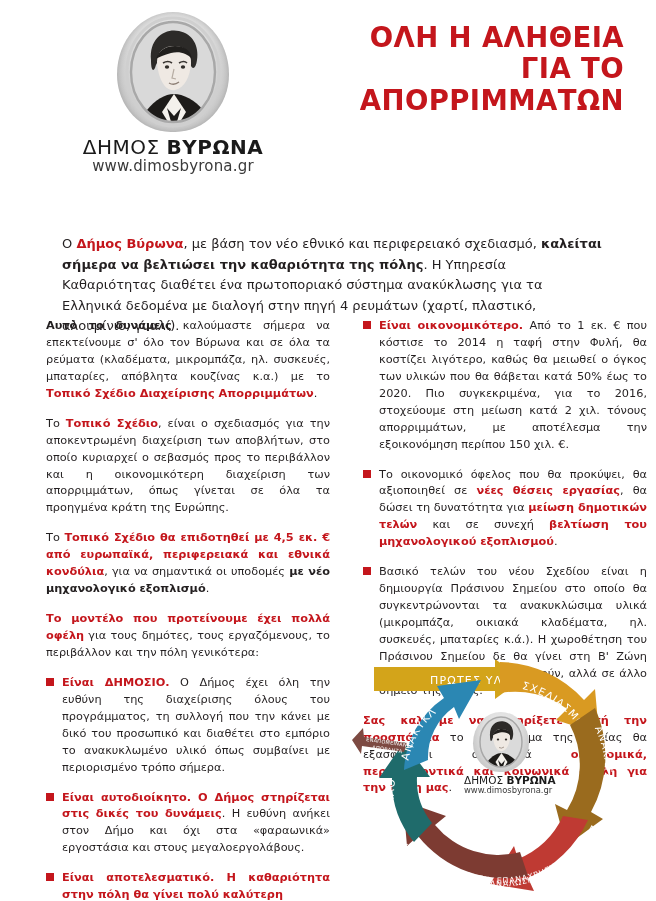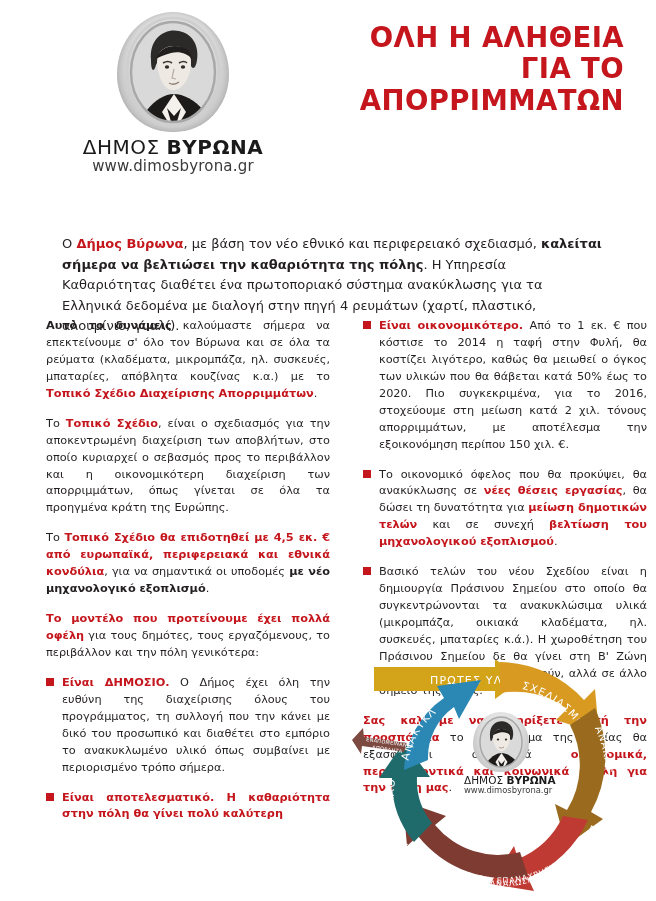--- a/index.html
+++ b/index.html
@@ -134,37 +134,41 @@
 
       <p class="para">
         <span class="red">Το μοντέλο που προτείνουμε έχει πολλά οφέλη</span><span> για τους δημότες, τους εργαζόμενους, το περιβάλλον και την πόλη γενικότερα:</span>
       </p>
 
       <div class="bullet">
         <span class="sq"></span>
         <span class="red">Είναι ΔΗΜΟΣΙΟ.</span><b> Ο Δήμος έχει όλη την ευθύνη της διαχείρισης όλους του προγράμματος</b><span>, τη συλλογή που την κάνει με δικό του προσωπικό και διαθέτει στο εμπόριο το ανακυκλωμένο υλικό όπως συμβαίνει με περιορισμένο τρόπο σήμερα.</span>
       </div>
 
+      <div class="bullet">
+        <span class="sq"></span>
+        <span class="red">Είναι αυτοδιοίκητο. Ο Δήμος στηρίζεται στις δικές του δυνάμεις</span><span>. Η ευθύνη ανήκει στον Δήμο </span><b>και όχι στα «φαραωνικά» εργοστάσια και στους μεγαλοεργολάβους</b><span>.</span>
+      </div>
 
       <div class="bullet">
         <span class="sq"></span>
         <span class="red">Είναι αποτελεσματικό. Η καθαριότητα στην πόλη θα γίνει πολύ καλύτερη</span>
       </div>
     </div>
 
     <div class="col right">
 
       <div class="bullet">
         <span class="sq"></span>
         <span class="red">Είναι οικονομικότερο.</span><span> Από το 1 εκ. € που κόστισε το 2014 η ταφή στην Φυλή, θα κοστίζει λιγότερο, καθώς θα μειωθεί ο όγκος των υλικών που θα θάβεται κατά 50% έως το 2020. Πιο συγκεκριμένα, για το 2016, στοχεύουμε στη μείωση κατά 2 χιλ. τόνους απορριμμάτων, με αποτέλεσμα την εξοικονόμηση περίπου 150 χιλ. €.</span>
       </div>
 
       <div class="bullet">
         <span class="sq"></span>
-        <span>Το οικονομικό όφελος που θα προκύψει, θα ανακύκλωσης σε </span><span class="red">νέες θέσεις εργασίας</span><span>, θα δώσει τη δυνατότητα για </span><span class="red">μείωση δημοτικών τελών</span><span> και σε συνεχή </span><span class="red">βελτίωση του μηχανολογικού εξοπλισμού</span><span>.</span>
+        <span>Το οικονομικό όφελος που θα προκύψει, θα αξιοποιηθεί σε </span><span class="red">νέες θέσεις εργασίας</span><span>, θα δώσει τη δυνατότητα για </span><span class="red">μείωση δημοτικών τελών</span><span> και σε συνεχή </span><span class="red">βελτίωση του μηχανολογικού εξοπλισμού</span><span>.</span>
       </div>
 
       <div class="bullet">
         <span class="sq"></span>
         <span>Βασικό τελών του νέου Σχεδίου είναι η </span><b>δημιουργία Πράσινου Σημείου</b><span> στο οποίο θα συγκεντρώνονται τα ανακυκλώσιμα υλικά (μικρομπάζα, οικιακά κλαδέματα, ηλ. συσκευές, μπαταρίες κ.ά.). </span><b>Η χωροθέτηση του Πράσινου Σημείου δε θα γίνει στη Β' Ζώνη Υμηττού</b><span> όπως μας κατηγορούν, αλλά σε άλλο σημείο της πόλης.</span>
       </div>
 
       <p class="para">
         <span class="call">Σας καλούμε να στηρίξετε αυτή την προσπάθεια</span><span> το αποτέλεσμα της οποίας θα εξασφαλίσει σημαντικά </span><span class="call">οικονομικά, περιβαλλοντικά και κοινωνικά οφέλη για την πόλη μας</span><span>.</span>
       </p>

